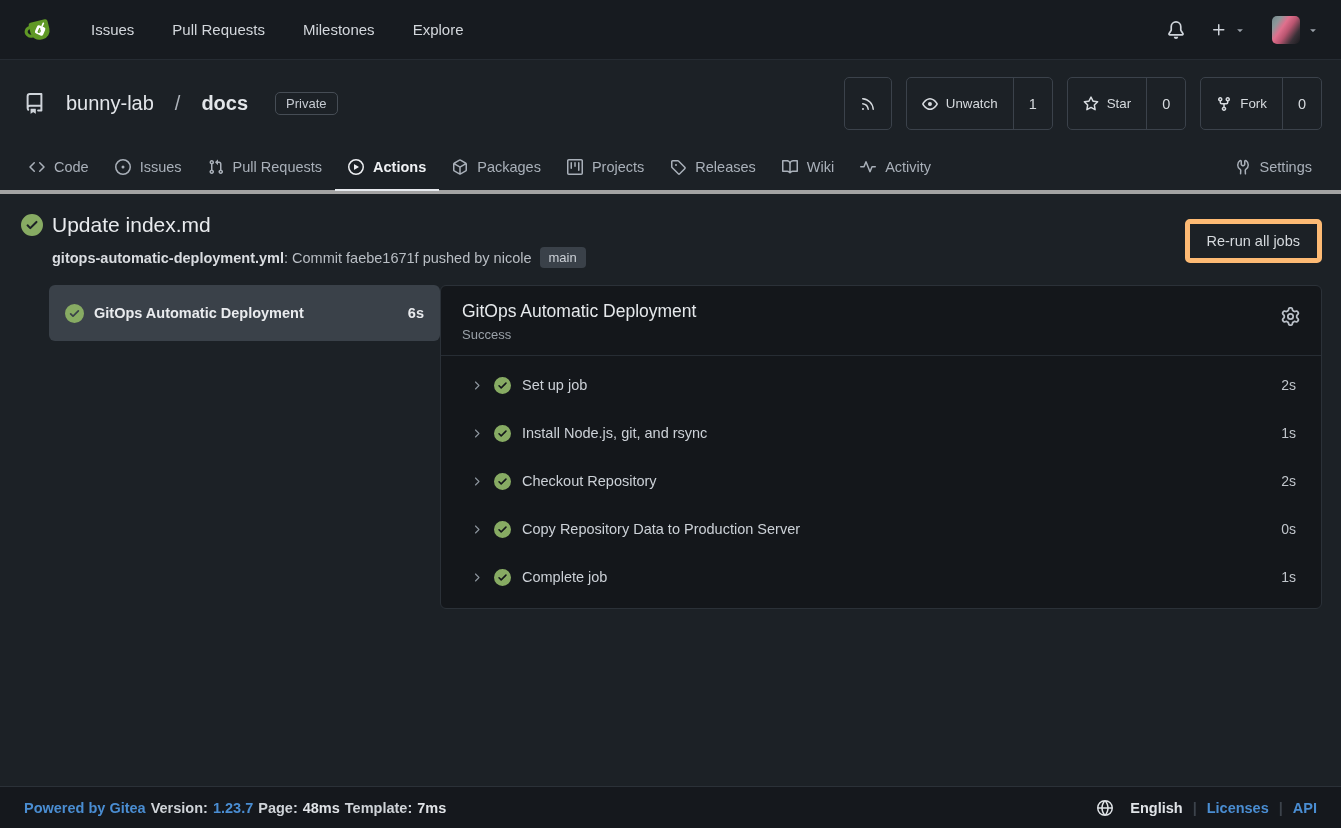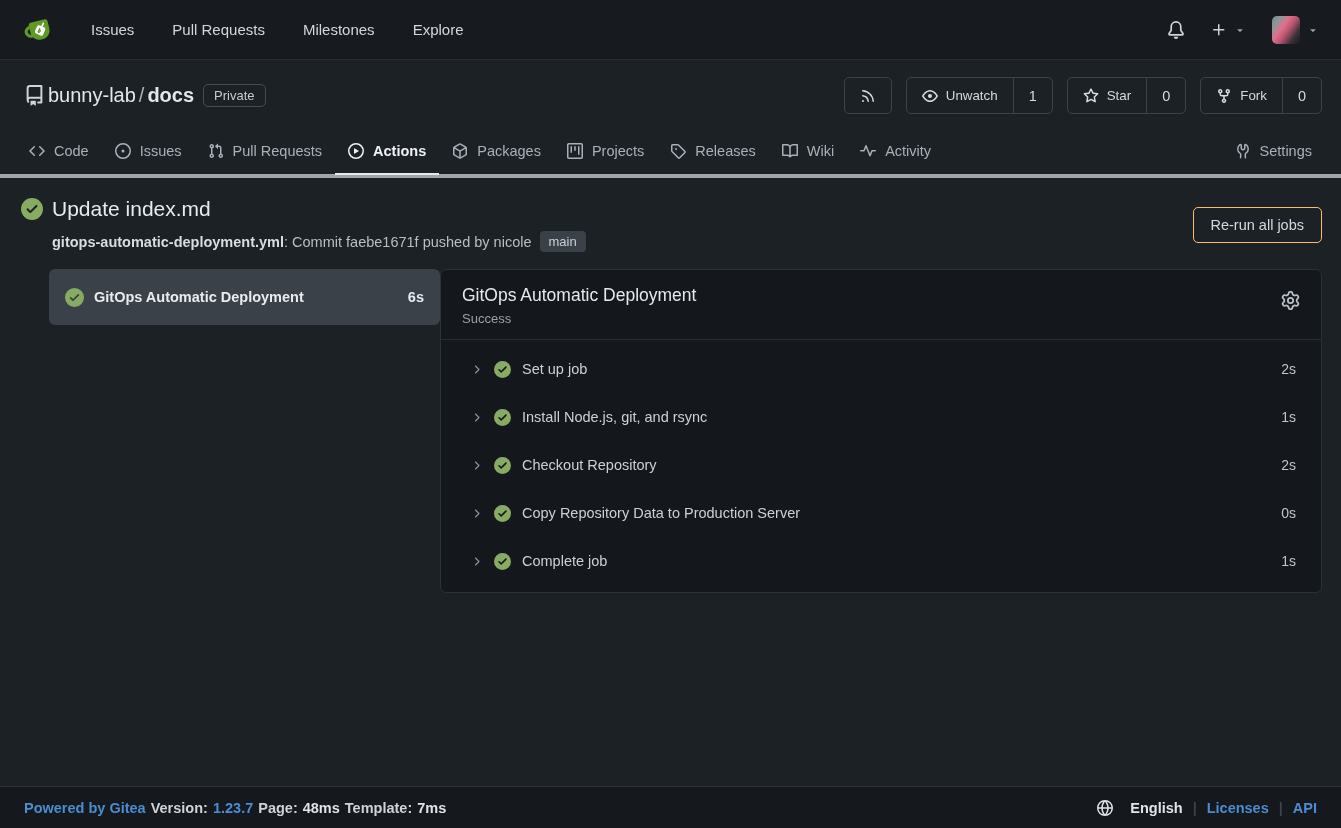--- a/index.html
+++ b/index.html
@@ -29,31 +29,31 @@
   .caret { color:#9aa1a9; }
   .avatar {
     width:28px; height:28px; border-radius:5px; flex:none;
     background:linear-gradient(125deg,#74898c 0%,#8d989a 20%,#e0708d 38%,#b95570 55%,#3a3138 78%,#191a1e 100%);
   }
 
   
   .repo-header {
     display:flex; align-items:center; padding:17px 19px 14px 24px; flex:none;
   }
-  .repo-title { display:flex; align-items:center; gap:3px; font-size:20px; color:#e3e6ea; }
+  .repo-title { display:flex; align-items:center; gap:21px; font-size:20px; color:#e3e6ea; }
   .repo-title .owner, .repo-title .name { cursor:pointer; }
   .repo-title .name { font-weight:700; }
   .repo-title .sep { color:#aeb4bb; }
   .badge-private {
     font-size:13px; color:#c6cbd2; border:1px solid #464d55; border-radius:5px;
     padding:3px 10px; margin-left:6px;
   }
   .repo-actions { margin-left:auto; display:flex; align-items:center; gap:14px; }
   .btn, .btn-group {
-    border:1px solid #3b424b; border-radius:5px; height:37px; color:#d6dade;
+    border:1px solid #3b424b; border-radius:5px; height:53px; color:#d6dade;
     background:transparent; font-size:14.5px;
   }
   .btn { display:flex; align-items:center; justify-content:center; padding:0 15px; cursor:pointer; }
   .btn-group { display:flex; align-items:stretch; overflow:hidden; }
   .btn-group .seg { display:flex; align-items:center; gap:8px; padding:0 15px; cursor:pointer; }
   .btn-group .count { border-left:1px solid #3b424b; padding:0 15px; display:flex; align-items:center; cursor:pointer; }
 
   
   .tabs {
     display:flex; align-items:stretch; padding:0 16px; border-bottom:4px solid #a3a3a3;
@@ -71,21 +71,21 @@
   .run-head-left { flex:1; min-width:0; }
   .run-title-row { display:flex; align-items:center; gap:9px; }
   .run-title { font-size:21px; font-weight:400; color:#e8eaed; }
   .run-sub { margin:10px 0 0 31px; font-size:14.5px; color:#b9bec4; display:flex; align-items:center; }
   .run-sub .wf { font-weight:700; color:#d9dce0; }
   .badge-branch {
     background:#3a4149; color:#ccd1d7; font-size:13px; border-radius:4px;
     padding:3px 9px; margin-left:8px; cursor:pointer;
   }
   .rerun-btn {
-    border:1px solid #fdba74; border-radius:5px; background:transparent; color:#d6dade;
+    border:5px solid #fdba74; border-radius:5px; background:transparent; color:#d6dade;
     font-size:14.5px; padding:9px 17px; cursor:pointer; margin-top:1px;
     font-family:"Liberation Sans", sans-serif;
   }
 
   
   .run-body { display:flex; padding:17px 19px 0 19px; flex:1; min-height:0;margin-left:30px; }
   .jobs-col { width:391px; flex:none; }
   .job-item {
     display:flex; align-items:center; gap:10px; padding:0 16px; height:56px;
     border-radius:6px; cursor:pointer; font-size:14.5px;

